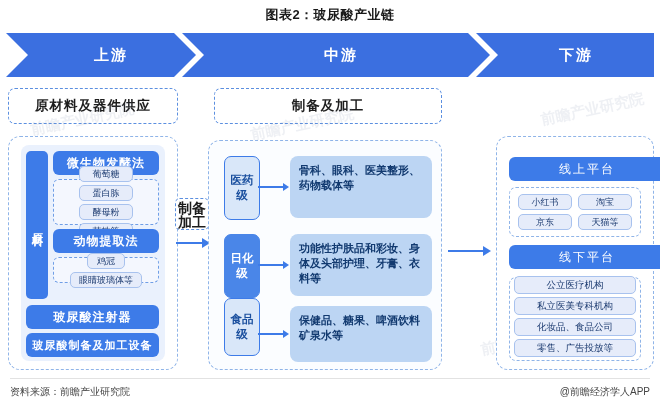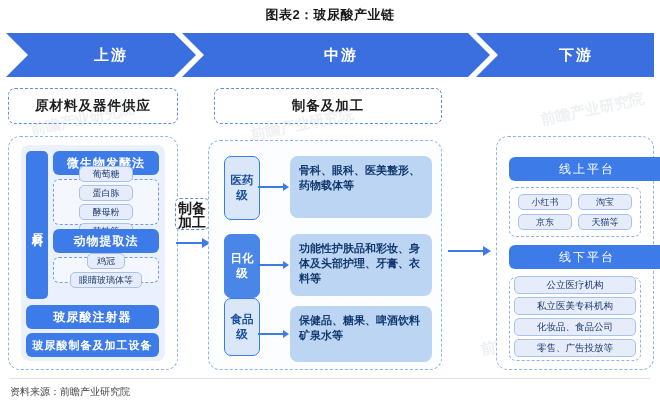--- a/index.html
+++ b/index.html
@@ -277,14 +277,15 @@
     <div class="rlist">
       <div class="pill">公立医疗机构</div>
       <div class="pill">私立医美专科机构</div>
       <div class="pill">化妆品、食品公司</div>
       <div class="pill">零售、广告投放等</div>
     </div>
   </div>
 
   <div class="footer-line"></div>
   <div class="src">资料来源：前瞻产业研究院</div>
+  <div class="brand">@前瞻经济学人APP</div>
 
 </div>
 
 </body></html>

